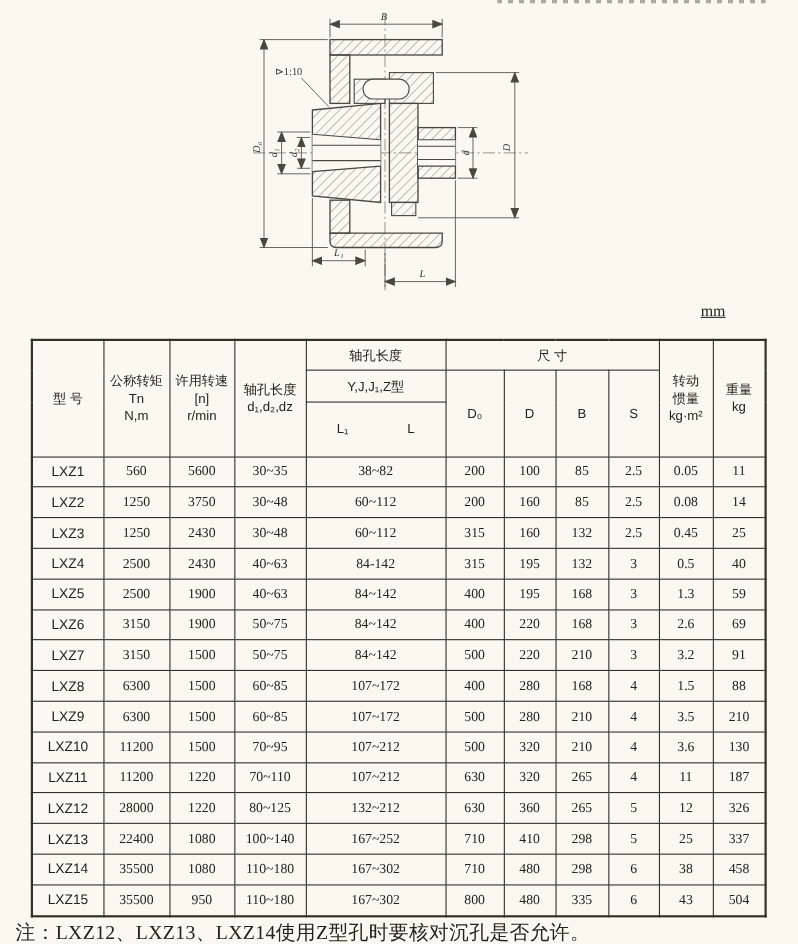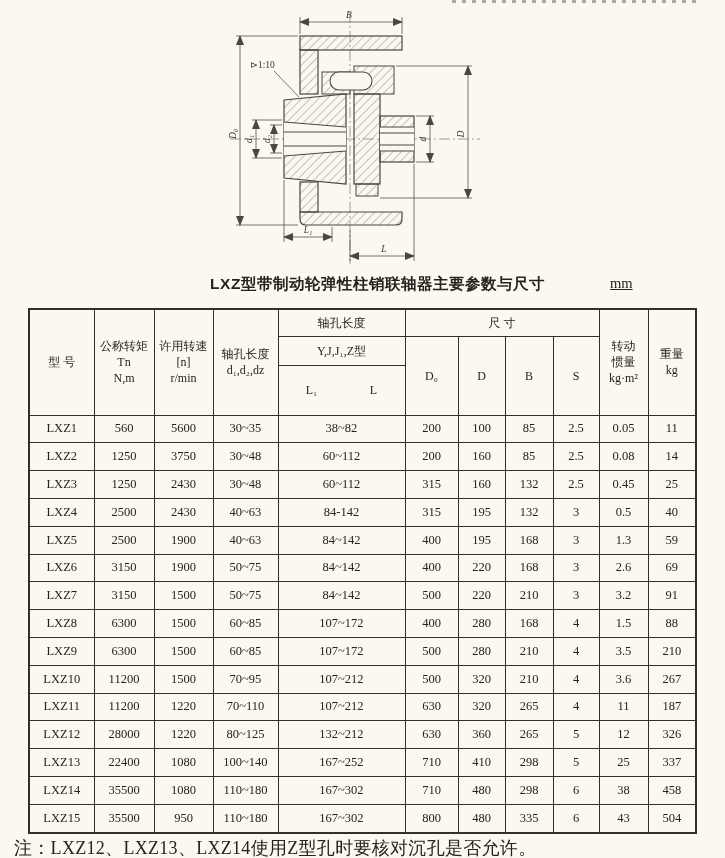--- a/index.html
+++ b/index.html
@@ -26,21 +26,21 @@
   .dimtext{font-family:"Liberation Serif","DejaVu Serif",serif;font-style:italic;font-size:9.5px;fill:#3c3a35;}
   .dimtext-up{font-style:normal;font-size:9.5px;fill:#3c3a35;}
 
   
   .title-row{position:absolute;left:0;top:274px;width:725px;height:24px;}
   .doc-title{
     position:absolute;left:205px;top:0;width:345px;
     font-size:15.5px;font-weight:600;letter-spacing:.5px;text-align:center;
     font-family:"Liberation Sans","DejaVu Sans",sans-serif;
   }
-  .doc-unit{position:absolute;left:610px;top:1px;font-size:14.5px;text-decoration:underline;}
+  .doc-unit{position:absolute;left:637px;top:1px;font-size:14.5px;text-decoration:underline;}
 
   
   table.params{
     position:absolute;left:28px;top:308px;
     border-collapse:collapse;table-layout:fixed;
     width:669px;
     font-size:12.5px;
     background:transparent;
   }
   table.params th,table.params td{
@@ -49,21 +49,21 @@
     padding:0 1px;
     color:#26231f;
     font-weight:normal;
   }
   table.params{border:2px solid #33302b;}
   thead th{white-space:pre-line;line-height:1.35;font-size:12px;}
   thead tr.h1 th{height:26px;}
   thead tr.h2 th{height:28px;}
   thead tr.h3 th{height:30px;}
   tbody td{height:26.8px;font-size:12.5px;}
-  td.model, th{font-family:Liberation Serif, serif;margin-top:36px;}
+  td.model, th{font-family:Liberation Sans, sans-serif;margin-top:36px;}
   .l1l-cell{display:flex;justify-content:space-around;align-items:center;}
   .l1l-cell span{display:inline-block;}
 
   
   .note{
     position:absolute;left:14px;top:836px;width:700px;
     font-size:18px;letter-spacing:.3px;
     font-family:"Liberation Serif","DejaVu Serif",serif;
   }
 </style>
@@ -182,21 +182,20 @@
       <g stroke="#55524c" stroke-width="0.8" fill="none">
         <line x1="124" y1="226" x2="124" y2="257"></line>
         <line x1="188" y1="160" x2="188" y2="257"></line>
         <line x1="124" y1="252" x2="188" y2="252" marker-start="url(#arr)" marker-end="url(#arr)"></line>
       </g>
       <text class="dimtext" x="158" y="248" text-anchor="middle">L</text>
     </svg>
   </div>
 
   <div class="title-row">
-    <div class="doc-title">LXZ型带制动轮弹性柱销联轴器主要参数与尺寸</div>
     <div class="doc-unit">mm</div>
   </div>
 
   <table class="params">
     <colgroup>
       <col style="width:65px">
         <col style="width:60px">
         <col style="width:59px">
         <col style="width:65px">
       <col style="width:127px">
@@ -363,21 +362,21 @@
           <td class="model">LXZ10</td>
           <td>11200</td>
           <td>1500</td>
           <td>70~95</td>
           <td>107~212</td>
           <td>500</td>
           <td>320</td>
           <td>210</td>
           <td>4</td>
           <td>3.6</td>
-          <td>267</td>
+          <td>130</td>
         </tr>
         <tr>
           <td class="model">LXZ11</td>
           <td>11200</td>
           <td>1220</td>
           <td>70~110</td>
           <td>107~212</td>
           <td>630</td>
           <td>320</td>
           <td>265</td>

